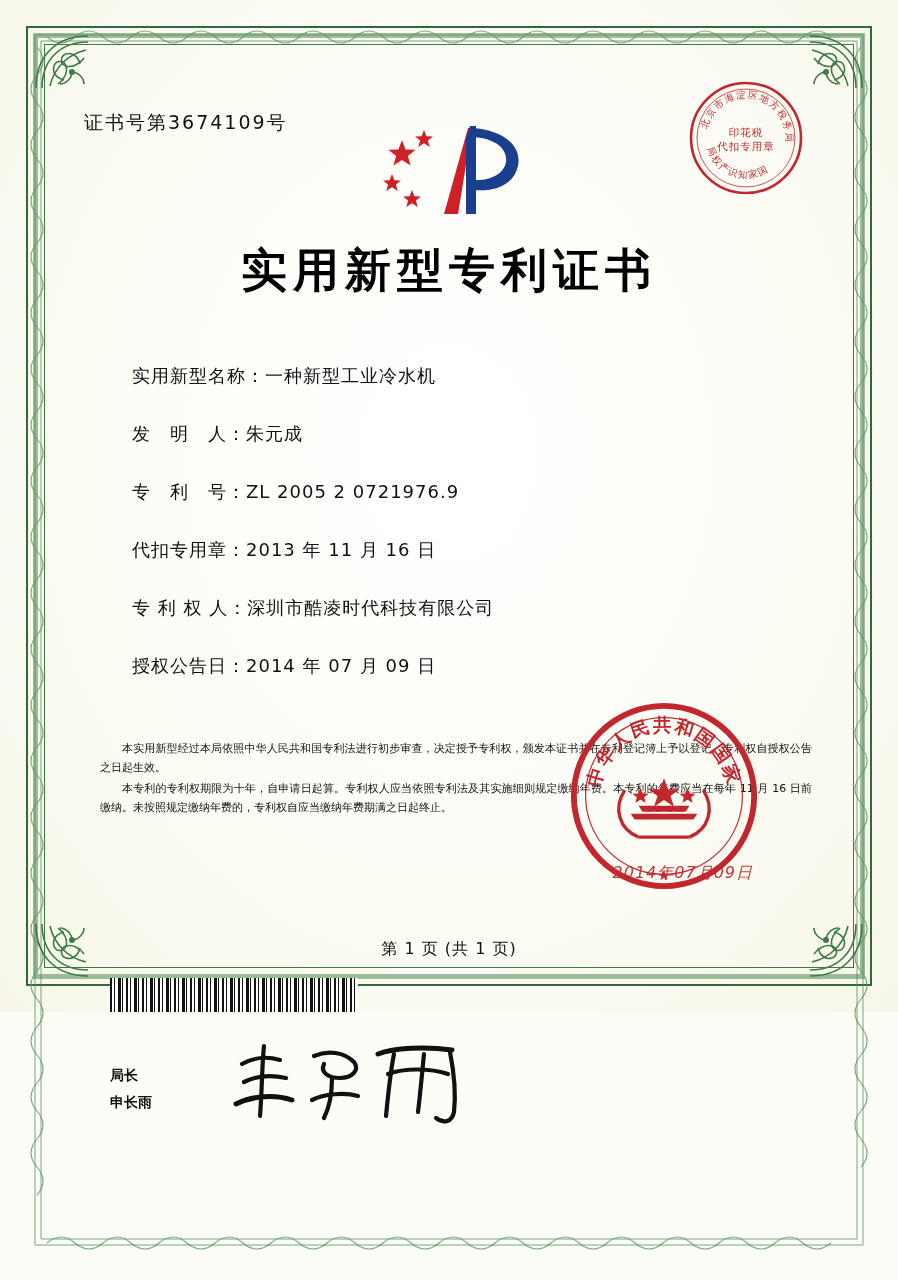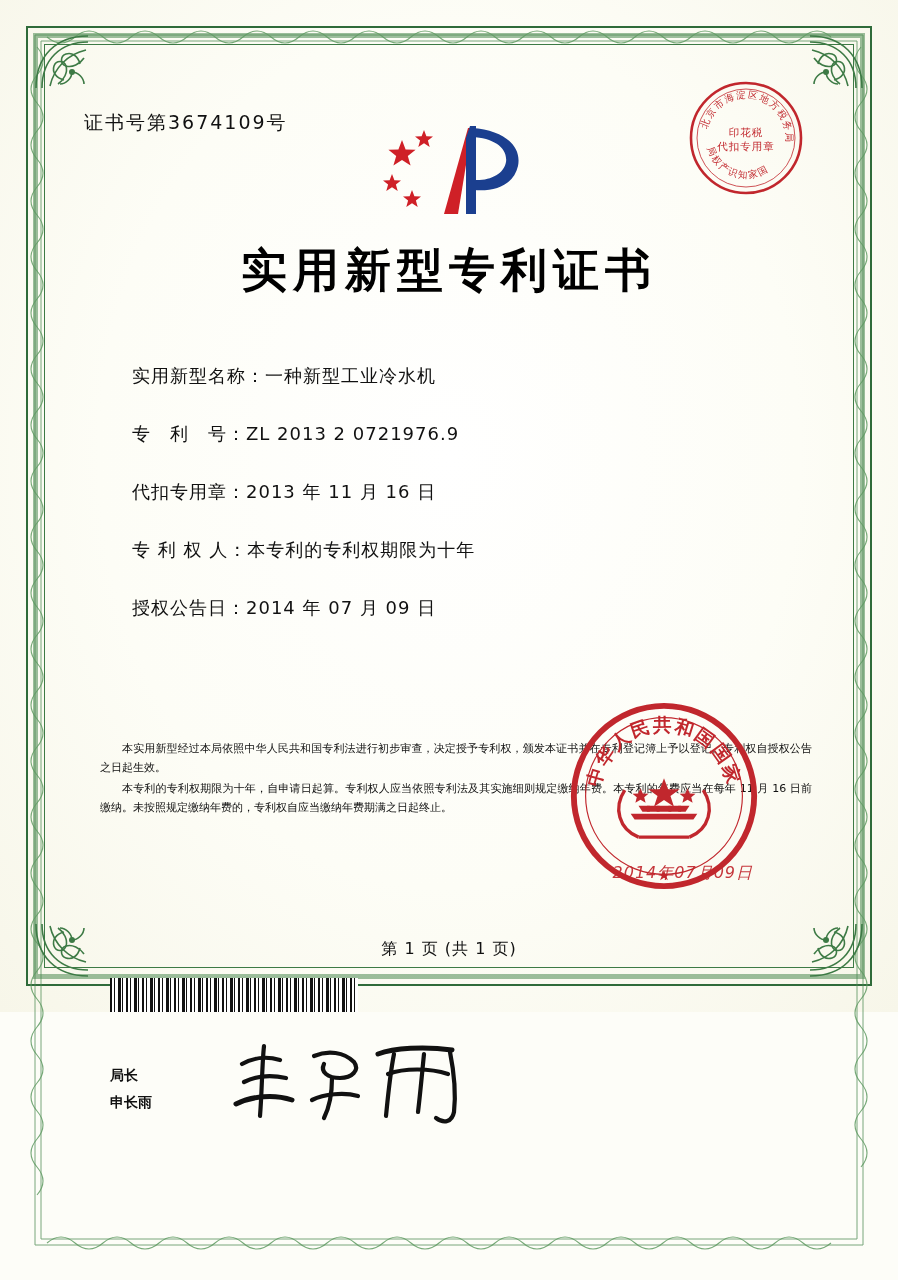--- a/index.html
+++ b/index.html
@@ -234,27 +234,30 @@
     <text x="60" y="72" text-anchor="middle" font-size="10.5" fill="#c1272d" letter-spacing="1">代扣专用章</text>
   </svg>
 
   <div class="title">实用新型专利证书</div>
 
   <div class="fields">
     <div class="field">
       <span class="lbl">实用新型名称：</span><span class="val">一种新型工业冷水机</span>
     </div>
     <div class="field">
-      <span class="lbl">专　利　号：</span><span class="val">ZL 2013 2 0721976.9</span>
+      <span class="lbl">发　明　人：</span><span class="val">朱元成</span>
+    </div>
+    <div class="field">
+      <span class="lbl">专　利　号：</span><span class="val">ZL 2005 2 0721976.9</span>
     </div>
     <div class="field">
       <span class="lbl">代扣专用章：</span><span class="val">2013 年 11 月 16 日</span>
     </div>
     <div class="field">
-      <span class="lbl">专 利 权 人：</span><span class="val">本专利的专利权期限为十年</span>
+      <span class="lbl">专 利 权 人：</span><span class="val">深圳市酷凌时代科技有限公司</span>
     </div>
     <div class="field">
       <span class="lbl">授权公告日：</span><span class="val">2014 年 07 月 09 日</span>
     </div>
   </div>
 
   <div class="body-text">
     <p>本实用新型经过本局依照中华人民共和国专利法进行初步审查，决定授予专利权，颁发本证书并在专利登记簿上予以登记。专利权自授权公告之日起生效。</p>
     <p>本专利的专利权期限为十年，自申请日起算。专利权人应当依照专利法及其实施细则规定缴纳年费。本专利的年费应当在每年 11 月 16 日前缴纳。未按照规定缴纳年费的，专利权自应当缴纳年费期满之日起终止。</p>
   </div>

